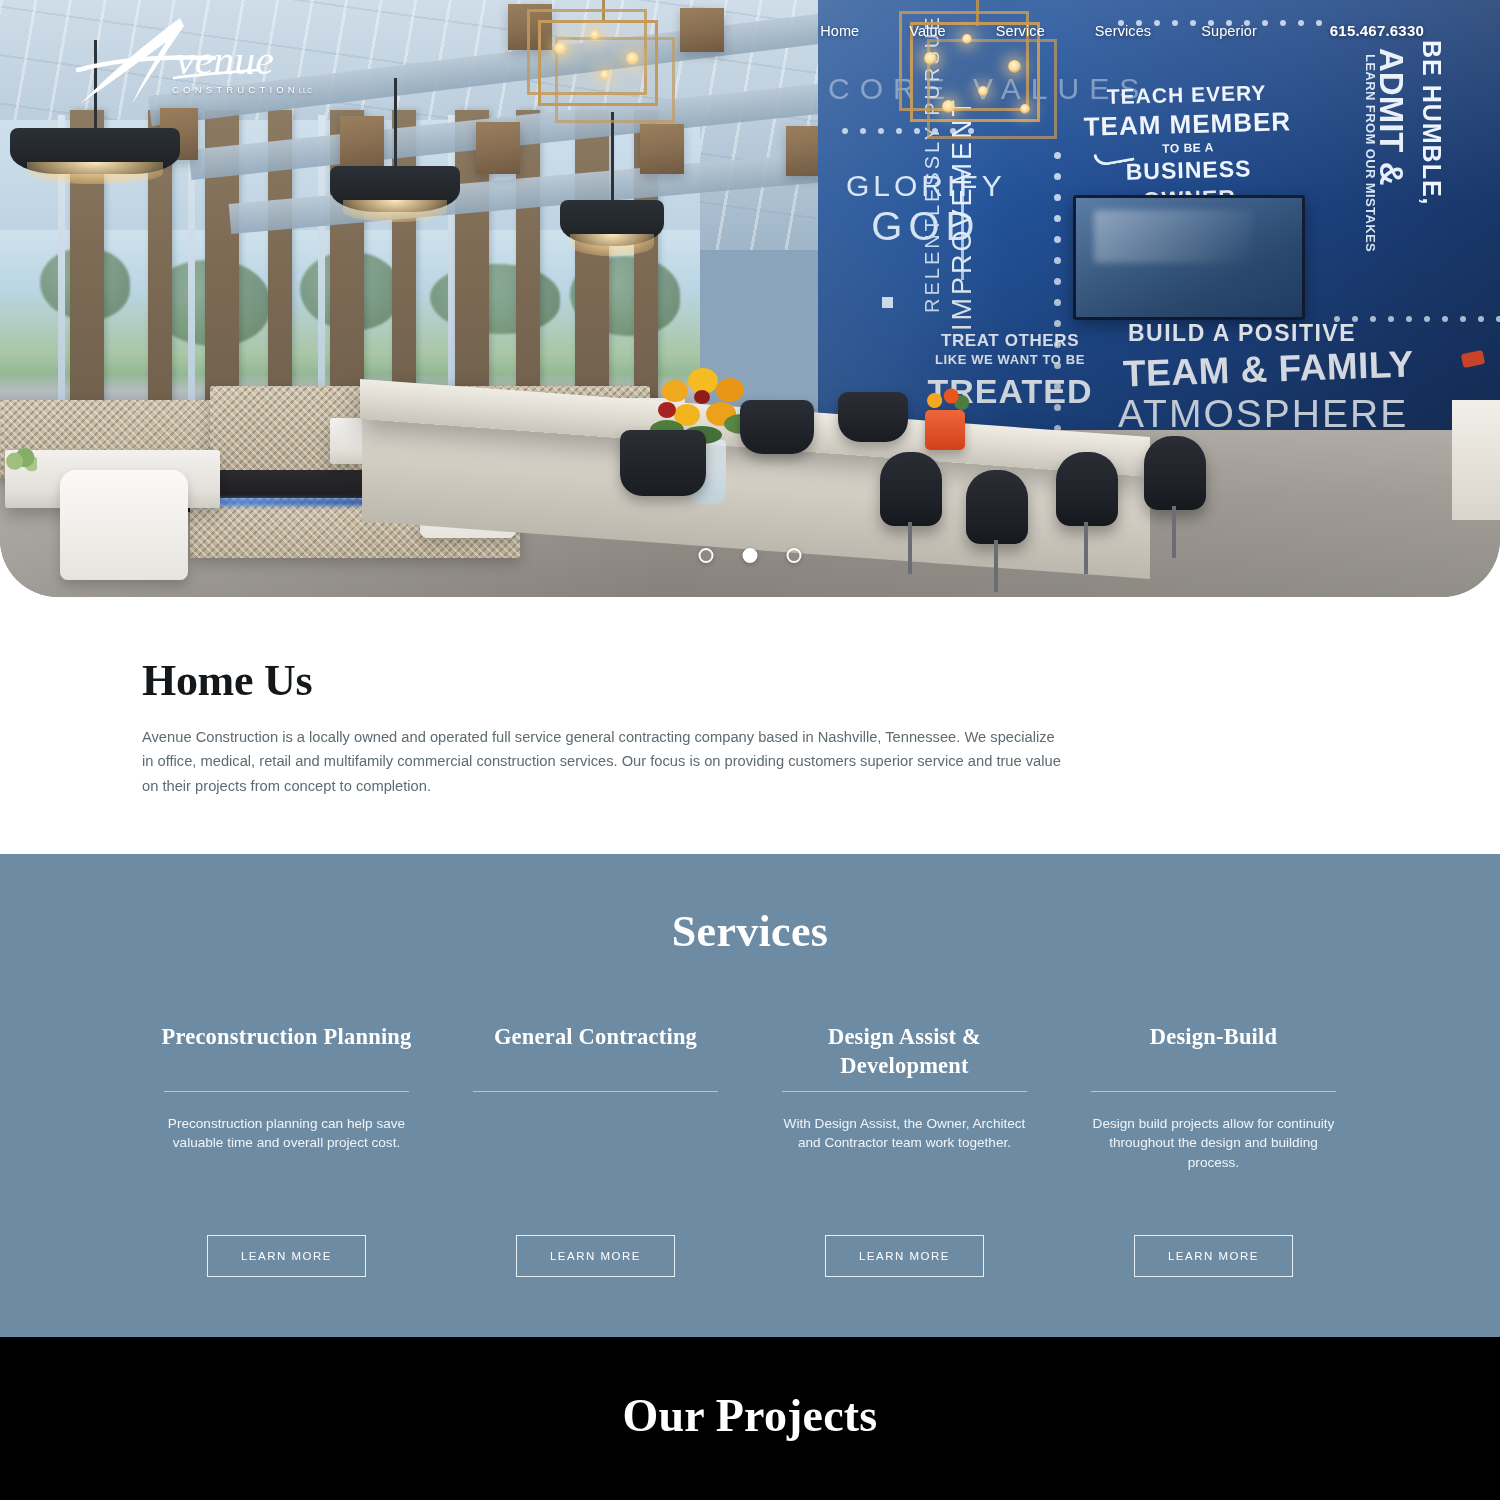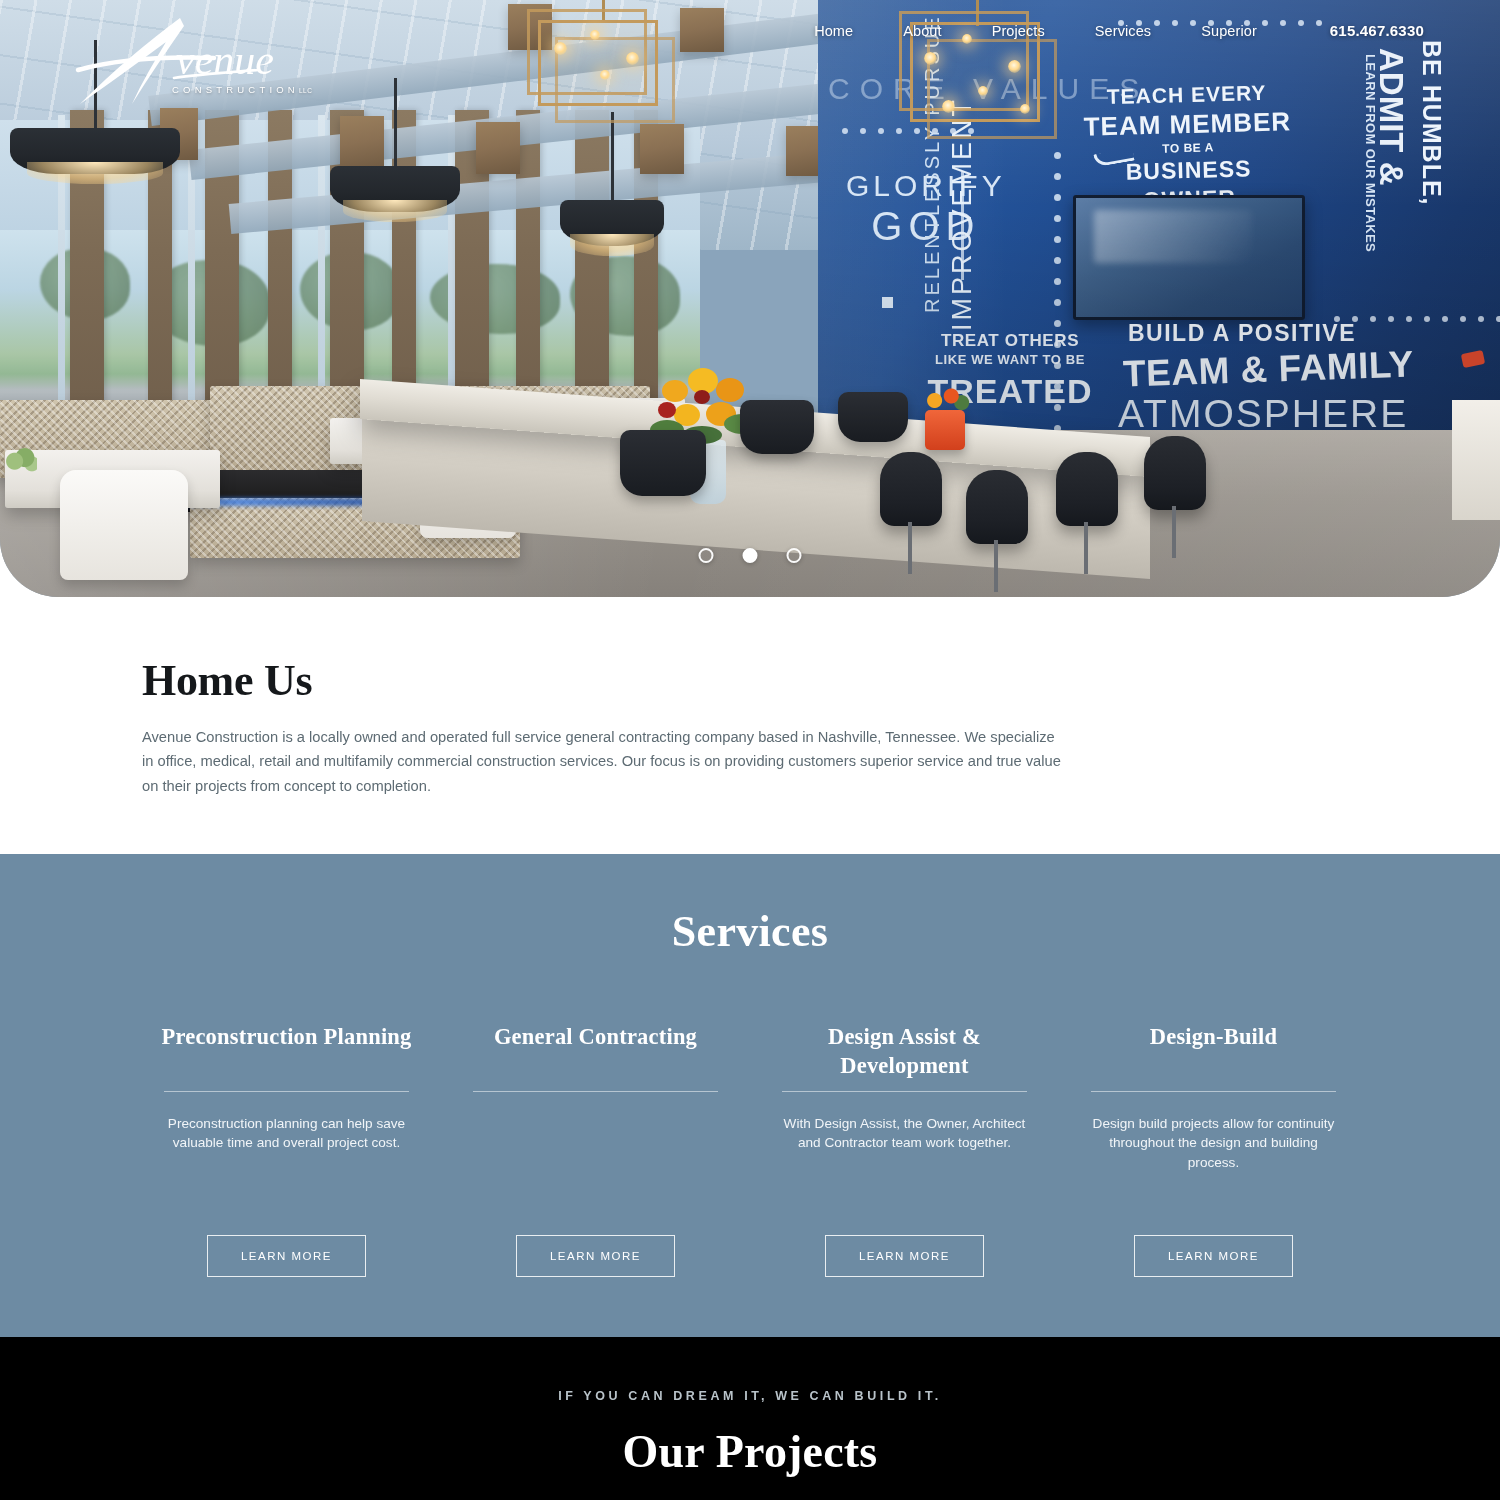--- a/index.html
+++ b/index.html
@@ -659,22 +659,22 @@
         </g>
         <path d="M112 66 C138 62, 172 60, 196 58" stroke="#ffffff" stroke-width="2.6" fill="none" stroke-linecap="round"></path>
       </svg>
       <div class="logo-sub">
         <span>CONSTRUCTION</span><small>LLC</small>
       </div>
     </div>
 
     <nav class="nav">
       <a href="#">Home</a>
-      <a href="#">About</a>
-      <a href="#">Projects</a>
+      <a href="#">Value</a>
+      <a href="#">Service</a>
       <a href="#">Services</a>
       <a href="#">Superior</a>
       <span class="phone">615.467.6330</span>
     </nav>
 
     <div class="dots">
       <span class="dot"></span>
       <span class="dot active"></span>
       <span class="dot"></span>
     </div>
@@ -728,16 +728,15 @@
       <div class="spacer"></div>
       <div class="btn-row">
         <button class="btn-learn">Learn More</button>
       </div>
     </div>
 
   </div>
 </section>
 
 <section class="projects">
-  <div class="tagline">If you can dream it, we can build it.</div>
   <h2>Our Projects</h2>
 
 </section>
 
 </body></html>

